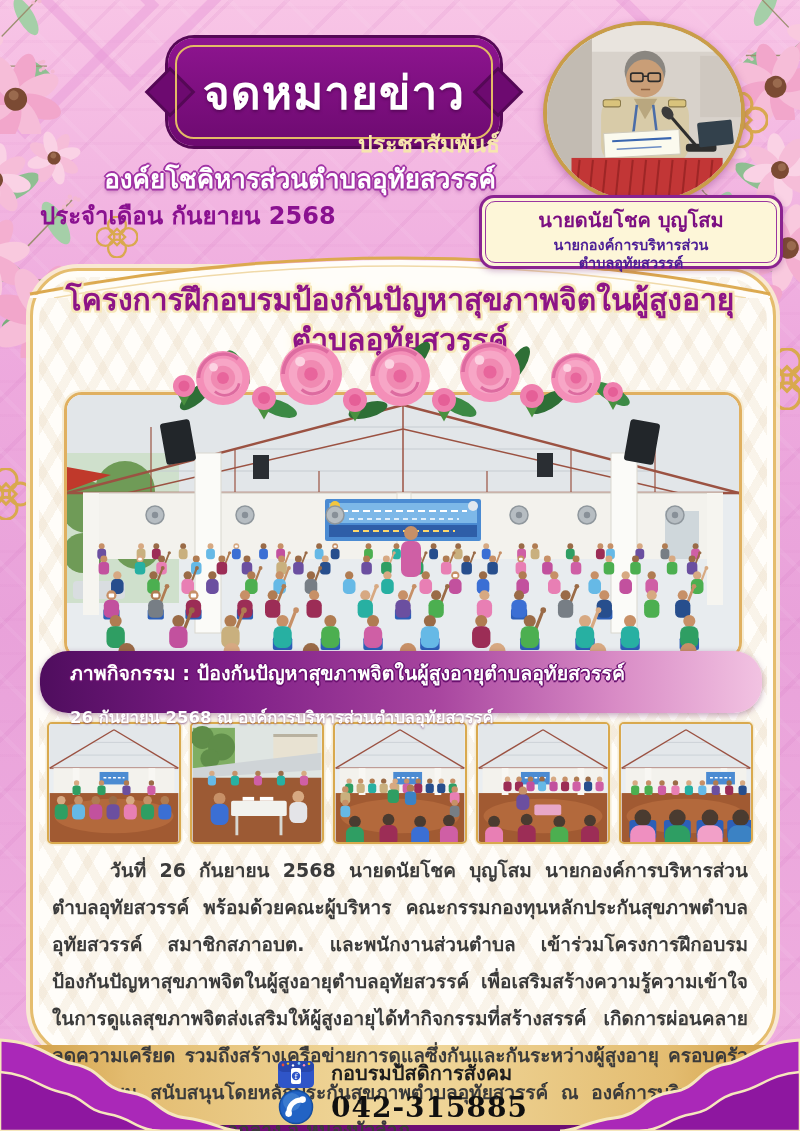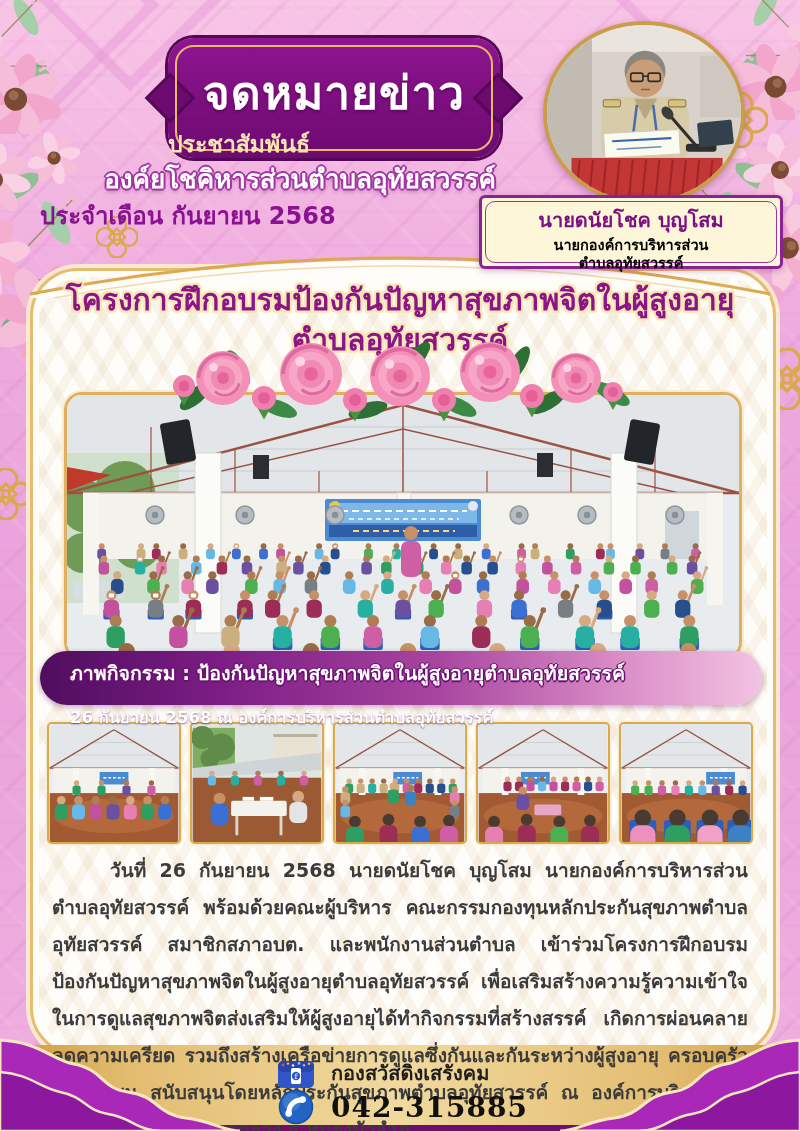--- a/index.html
+++ b/index.html
@@ -8,68 +8,68 @@
     background:linear-gradient(180deg,#f8c5e6 0%,#eeaade 30%,#e9a2da 55%,#f0b0e0 100%);}
   .bg-pattern{position:absolute;inset:0;z-index:0;
     background:
       repeating-linear-gradient(45deg,rgba(255,255,255,.06) 0 4px,transparent 4px 40px),
       repeating-linear-gradient(-45deg,rgba(199,96,180,.10) 0 4px,transparent 4px 40px),
       repeating-linear-gradient(0deg,rgba(210,120,190,.06) 0 3px,transparent 3px 34px);}
   .diamond{position:absolute;border:10px solid rgba(230,150,215,.45);transform:rotate(45deg);z-index:0;}
   .flowers{position:absolute;z-index:1;}
   .quat{position:absolute;z-index:1;}
   
-  .banner{position:absolute;left:168px;top:38px;width:332px;height:120px;z-index:3;
+  .banner{position:absolute;left:168px;top:38px;width:332px;height:108px;z-index:3;
     background:linear-gradient(180deg,#8e1590,#6d0a70);border-radius:26px;
     box-shadow:0 0 0 3px #550856;}
   .banner::before,.banner::after{content:"";position:absolute;top:50%;width:30px;height:30px;
     background:#6d0a70;transform:translateY(-50%) rotate(45deg);box-shadow:0 0 0 3px #550856;}
   .banner::before{left:-13px;} .banner::after{right:-13px;}
   .banner-inner{position:absolute;inset:7px;border:2px solid #e3bb66;border-radius:19px;z-index:1;}
   .banner-title{position:absolute;left:0;right:0;top:18px;text-align:center;color:#fff;
     font-size:46px;font-weight:800;letter-spacing:1px;z-index:2;text-shadow:0 2px 3px rgba(60,0,60,.5);}
-  .banner-sub{position:absolute;left:0;right:0;top:88px;text-align:left;color:#f7e6ae;
+  .banner-sub{position:absolute;left:0;right:0;top:88px;text-align:right;color:#f7e6ae;
     font-size:23px;font-weight:700;z-index:2;}
   .org-name{position:absolute;left:40px;top:158px;width:520px;text-align:center;z-index:3;
     font-size:26px;font-weight:800;color:#fff;
     text-shadow:-2px 0 #a133a5,2px 0 #a133a5,0 -2px #a133a5,0 2px #a133a5,
       -1px -1px #a133a5,1px 1px #a133a5,-1px 1px #a133a5,1px -1px #a133a5,0 3px 4px rgba(120,20,120,.45);}
   .issue-line{position:absolute;left:40px;top:196px;width:520px;text-align:left;z-index:3;
     font-size:24px;font-weight:800;color:#8a1190;}
   
   .portrait{position:absolute;left:543px;top:21px;width:194px;height:176px;border-radius:50%;
     overflow:hidden;z-index:3;border:4px solid #c99d49;box-shadow:inset 0 0 0 3px #f4e6c2,0 3px 8px rgba(110,20,110,.35);background:#d8d2cb;}
   .portrait svg{display:block;width:100%;height:100%;}
   .nameplate{position:absolute;left:479px;top:195px;width:298px;height:68px;z-index:4;
-    background:#fdf6d8;border:3px solid #8a2390;border-radius:6px;text-align:center;
+    background:#fdf6d8;border:3px solid #8a2390;border-radius:15px;text-align:center;
     box-shadow:0 2px 6px rgba(110,20,110,.3);}
   .nameplate::before{content:"";position:absolute;inset:3px;border:1.5px solid #9a35a0;border-radius:10px;}
   .official-name{margin-top:6px;font-size:20px;font-weight:800;color:#7c0f82;position:relative;}
-  .official-pos{font-size:14.5px;font-weight:700;color:#000000;line-height:18px;position:relative;}
+  .official-pos{font-size:14.5px;font-weight:700;color:#4c1d95;line-height:18px;position:relative;}
   
   .card{position:absolute;left:30px;top:268px;width:740px;height:782px;z-index:2;
     background:#fffdf9;border:3px solid #e5bd6e;border-radius:48px;
     box-shadow:0 0 0 4px rgba(250,238,210,.9);}
   .card::after{content:"";position:absolute;inset:6px;border-radius:44px;
     background:
       repeating-linear-gradient(60deg,rgba(209,178,128,.12) 0 9px,transparent 9px 26px),
       repeating-linear-gradient(-60deg,rgba(209,178,128,.12) 0 9px,transparent 9px 26px);
     pointer-events:none;}
   .arch{position:absolute;left:28px;top:232px;width:744px;height:66px;z-index:3;}
   .title-line{position:absolute;left:40px;width:720px;text-align:center;z-index:4;
     color:#8d1486;font-weight:800;
     text-shadow:0 2px #f7e7b8,0 -2px #f7e7b8,2px 0 #f7e7b8,-2px 0 #f7e7b8,
       2px 2px #f7e7b8,-2px -2px #f7e7b8,2px -2px #f7e7b8,-2px 2px #f7e7b8,0 0 12px #fdf4d4;font-family:Liberation Mono, monospace;}
   .title-1{top:276px;font-size:30px;}
   .title-2{top:316px;font-size:30px;}
   .roses{position:absolute;left:168px;top:338px;width:468px;height:88px;z-index:5;}
   .photo-main{position:absolute;left:64px;top:392px;width:672px;height:262px;z-index:3;
     border-radius:18px;overflow:hidden;border:3px solid #e0b060;box-shadow:0 0 0 2px #f6ecd4;}
   .photo-main svg{display:block;width:100%;height:100%;}
-  .caption-bar{position:absolute;left:40px;top:651px;width:722px;height:54px;z-index:6;
+  .caption-bar{position:absolute;left:40px;top:651px;width:722px;height:62px;z-index:6;
     border-radius:28px;padding:7px 0 0 30px;box-sizing:border-box;
     background:linear-gradient(90deg,#4f0d5e 0%,#7c1d85 25%,#a8459f 55%,#d98cc6 80%,#f2c3e2 100%);
     box-shadow:0 2px 6px rgba(80,10,80,.35);}
   .caption-heading{font-size:19.5px;font-weight:800;color:#fff;
     text-shadow:-1.5px 0 #6a1070,1.5px 0 #6a1070,0 -1.5px #6a1070,0 1.5px #6a1070,1px 1px #6a1070;}
   .caption-date{font-size:16.5px;font-weight:600;color:#fff;margin-top:15px;text-shadow:0 1px 2px rgba(80,10,80,.6);}
   .thumbs{position:absolute;left:47px;top:722px;width:706px;height:122px;display:flex;gap:9px;z-index:4;}
   .thumb{width:134px;height:122px;border:2.5px solid #d9a94e;border-radius:5px;box-sizing:border-box;
     overflow:hidden;background:#eaeef1;box-shadow:0 0 0 1.5px #f6ecd4;}
   .thumb svg{display:block;width:100%;height:100%;}
@@ -1138,21 +1138,21 @@
       <circle cx="7" cy="9" r="1.4" fill="#e74c3c"></circle>
         <circle cx="12" cy="7.6" r="1.2" fill="#f1c40f"></circle>
       <circle cx="17" cy="9.4" r="1.2" fill="#ffffff"></circle>
         <circle cx="23" cy="7.4" r="1.3" fill="#7ed0ff"></circle>
       <circle cx="28" cy="9.2" r="1.2" fill="#ff8fb3"></circle>
         <circle cx="33" cy="7.8" r="1.3" fill="#f1c40f"></circle>
       <rect x="15" y="12" width="10" height="16" rx="2" fill="#ffffff"></rect>
       <circle cx="20" cy="20" r="4.2" fill="#2f55c8"></circle>
       <text x="18.4" y="23" font-size="8" fill="#ffffff" font-family="DejaVu Serif,serif">f</text>
     </svg>
-    <span class="dept-label">กองสวัสดิงเสรังคม</span>
+    <span class="dept-label">กอบรมปัสดิการสังคม</span>
   </div>
   <div class="phone-row">
     <svg class="icon-box" width="36" height="36" viewBox="0 0 36 36">
       <circle cx="18" cy="18" r="16.5" fill="#2263c4" stroke="#174e9e" stroke-width="1.5"></circle>
       <circle cx="14" cy="13" r="9" fill="#5a9ade" opacity="0.45"></circle>
       <path d="M11,24 A12,12 0 0 1 24,11" fill="none" stroke="#ffffff" stroke-width="5" stroke-linecap="round"></path>
       <circle cx="10.6" cy="24.6" r="3.3" fill="#ffffff"></circle>
       <circle cx="24.6" cy="10.6" r="3.3" fill="#ffffff"></circle>
     </svg>
     <span class="phone-number">042-315885</span>

